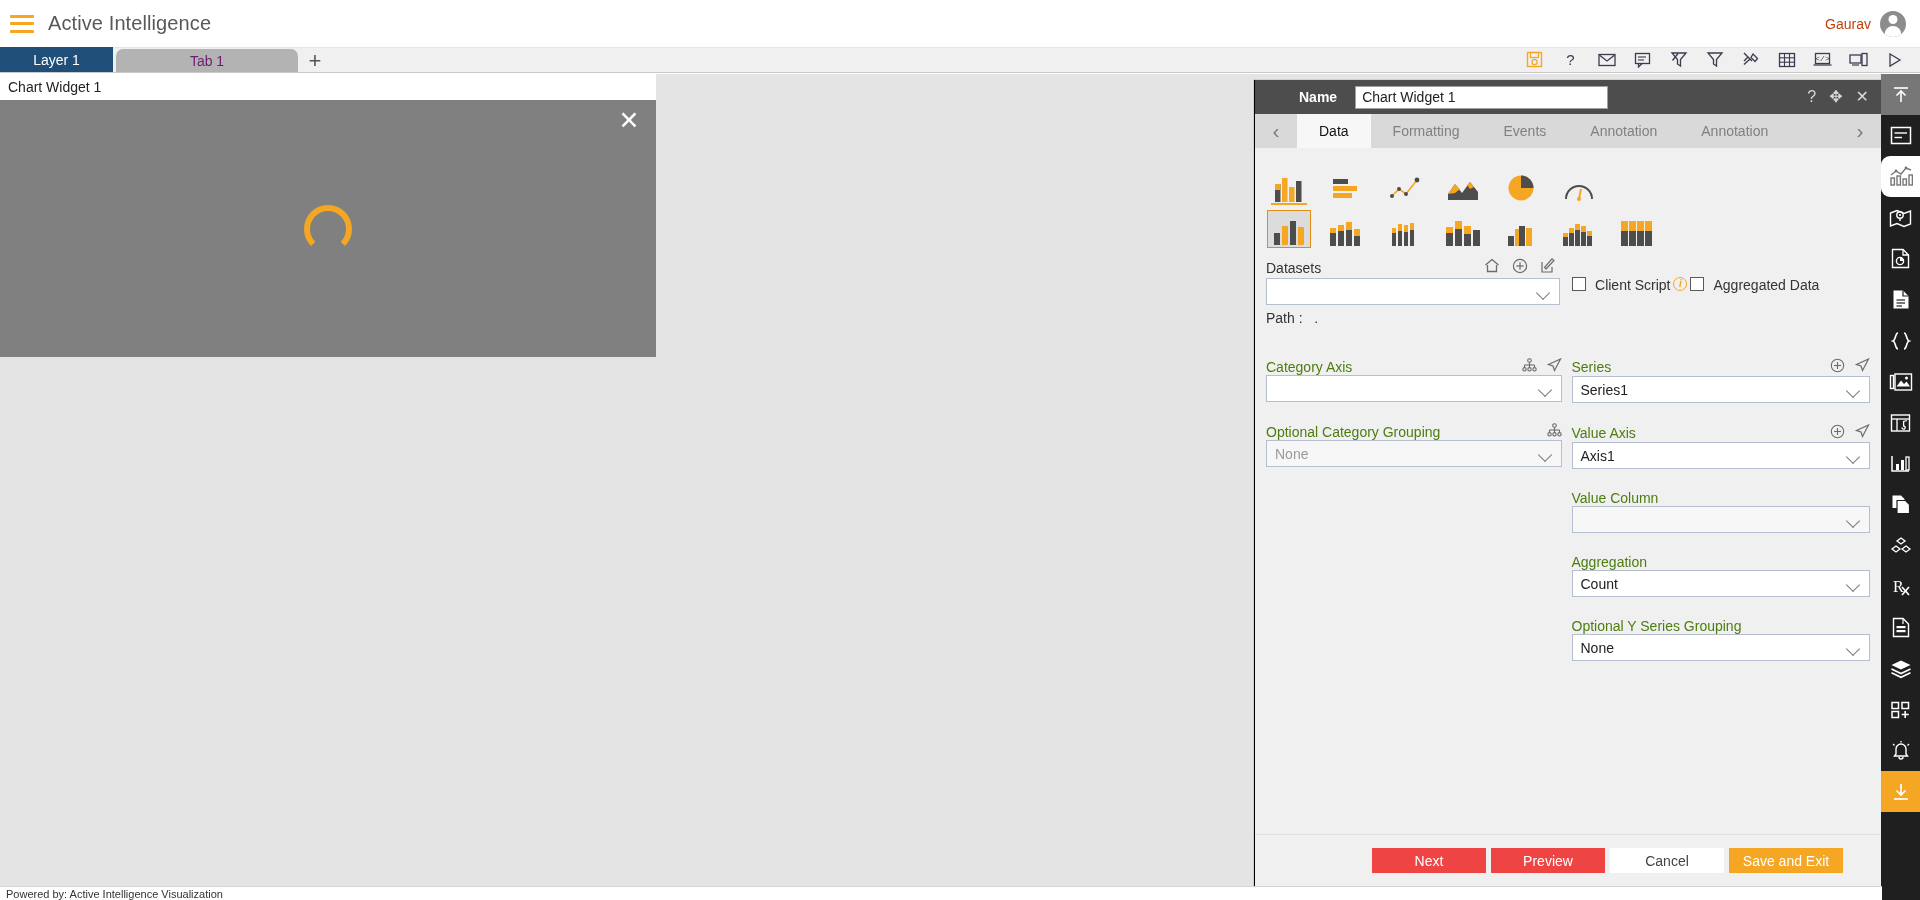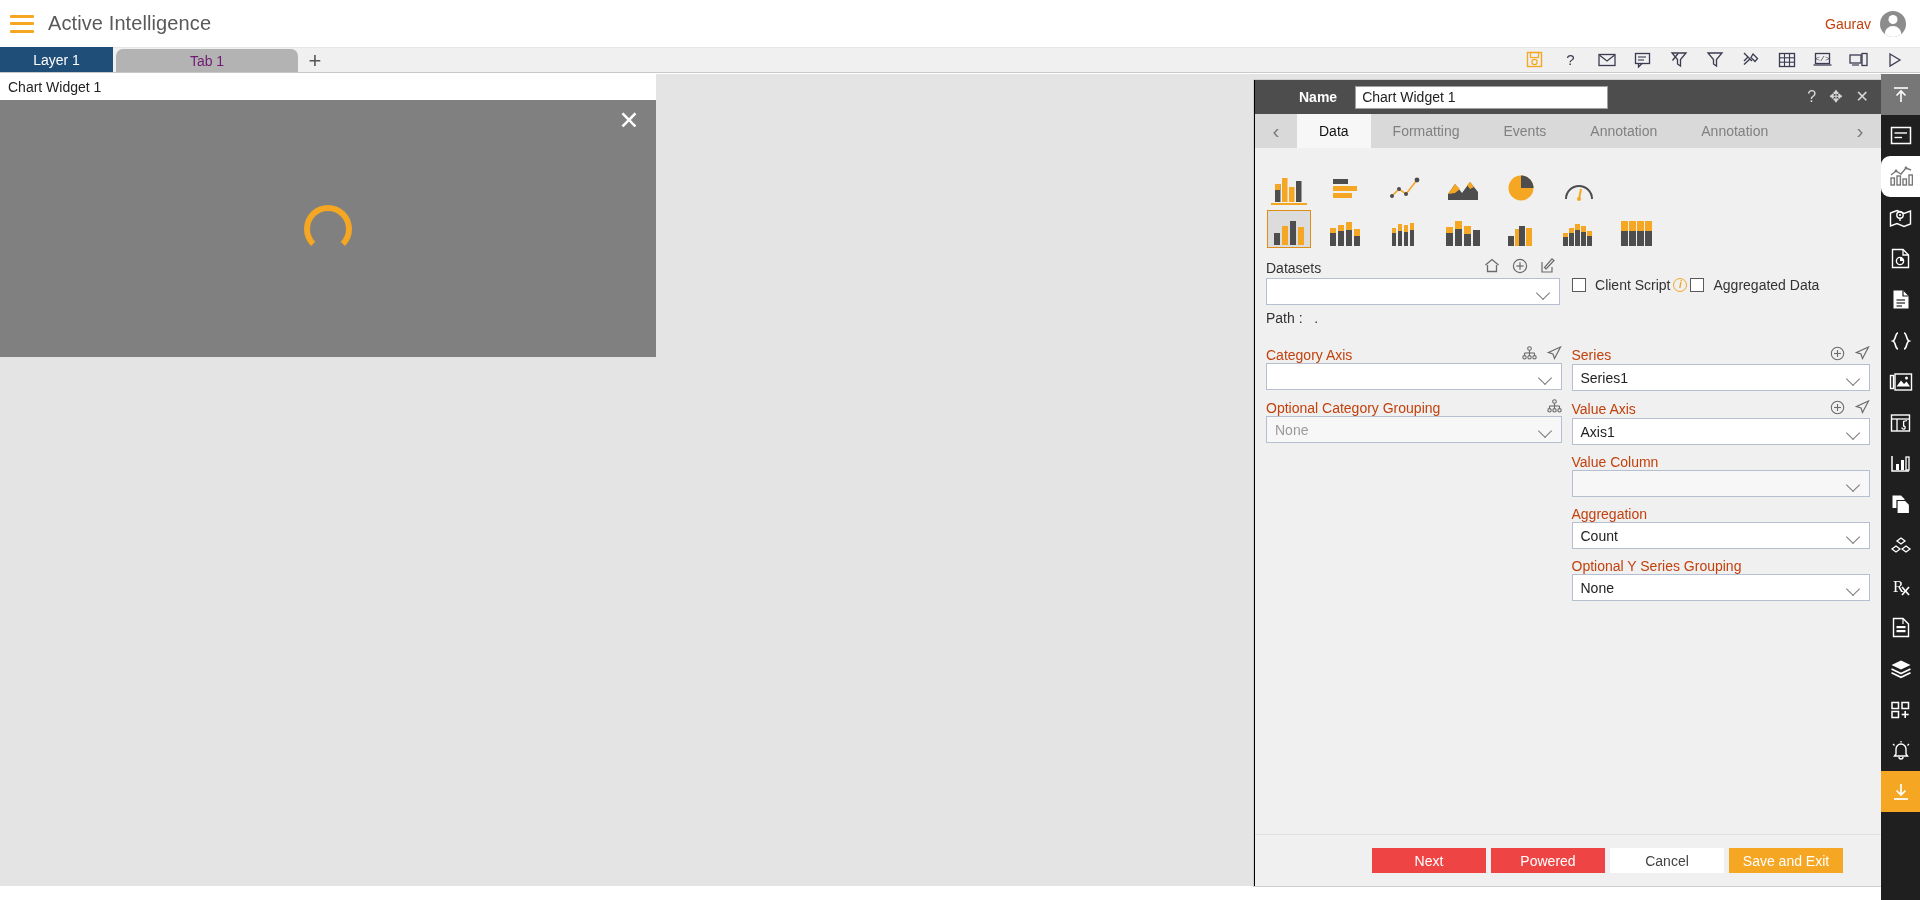--- a/index.html
+++ b/index.html
@@ -130,26 +130,26 @@
     display:flex; align-items:center; padding:0 8px; font-size:14px; color:#222;
     position:relative; cursor:pointer;
   }
   .sel-box.muted { color:#9a9a9a; background:#f7f7f7; }
   .sel-box.plain { background:#f7f7f7; }
   .caret { margin-left:auto; width:13px; height:8px; position:relative; }
   .caret::before { content:""; position:absolute; left:0; top:0;
     width:9px; height:9px; border-right:1.6px solid #7b7b7b; border-bottom:1.6px solid #7b7b7b;
     transform:rotate(45deg); }
 
-  .field-label { font-size:14px; color:#c2410c; margin-top:9px; display:flex; align-items:center; }
+  .field-label { font-size:14px; color:#4d7c0f; margin-top:21px; display:flex; align-items:center; }
   .field-label .fl-icons { margin-left:auto; display:flex; gap:10px; color:#6b6b6b; }
 
   .path-line { font-size:14px; color:#333; margin-top:5px; }
 
-  .checks { display:flex; align-items:center; gap:0; font-size:14px; color:#333; }
+  .checks { display:flex; align-items:flex-start; gap:0; font-size:14px; color:#333; }
   .cbox { width:14px; height:14px; border:1.6px solid #5a5a5a; background:#fff;
     display:inline-block; cursor:pointer; }
   .info-i { width:14px; height:14px; border:1.5px solid #f5a623; border-radius:50%;
     color:#f5a623; font-size:10px; line-height:11px; text-align:center;
     font-style:italic; font-weight:bold; display:inline-block; }
 
   .datasets-block { display:flex; gap:12px; }
 
   .panel-footer {
     position:absolute; left:0; bottom:0; width:627px; height:52px;
@@ -613,21 +613,21 @@
           <div class="sel-box">
             <span>None</span>
             <span class="caret"></span>
           </div>
         </div>
       </div>
     </div>
 
     <div class="panel-footer">
       <button class="btn dark">Next</button>
-      <button class="btn dark">Powered</button>
+      <button class="btn dark">Preview</button>
       <button class="btn light">Cancel</button>
       <button class="btn accent">Save and Exit</button>
     </div>
   </div>
 
   <div class="rail">
     <div class="rail-item top">
       <svg width="20" height="20" viewBox="0 0 20 20">
           <line x1="3" y1="3" x2="17" y2="3" stroke="#fff" stroke-width="1.6"></line>
           <line x1="10" y1="6" x2="10" y2="17" stroke="#fff" stroke-width="1.6"></line>
@@ -762,14 +762,17 @@
     </div>
     <div class="rail-item accent">
       <svg width="20" height="20" viewBox="0 0 20 20">
           <line x1="10" y1="2" x2="10" y2="13" stroke="#fff" stroke-width="1.7"></line>
           <path d="M5.5,8.5 L10,13 L14.5,8.5" fill="none" stroke="#fff" stroke-width="1.7"></path>
           <line x1="3" y1="17" x2="17" y2="17" stroke="#fff" stroke-width="1.7"></line>
         </svg>
     </div>
   </div>
 
+  <div class="statusbar">
+    <span>Powered by: Active Intelligence Visualization</span>
+  </div>
 
 </div>
 
 </body></html>

